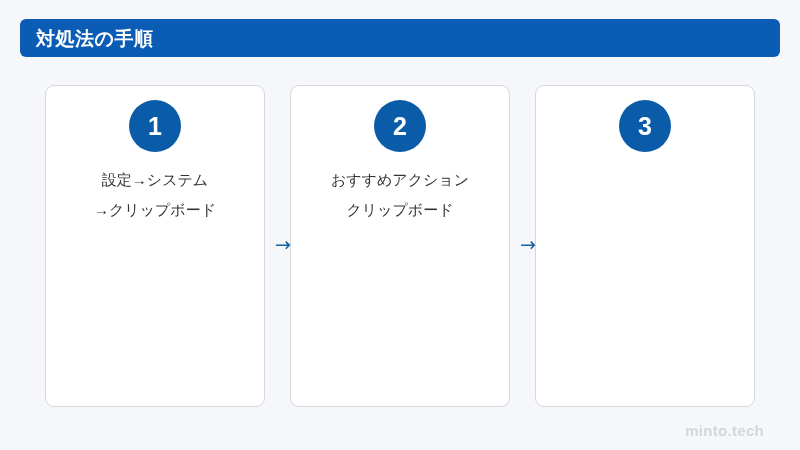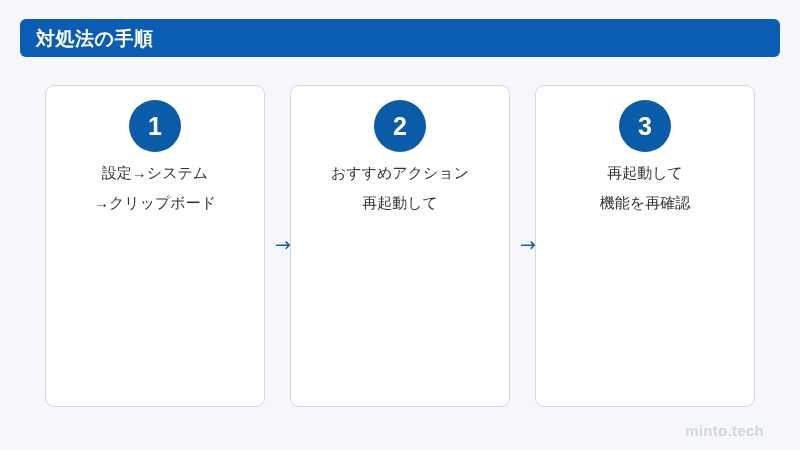--- a/index.html
+++ b/index.html
@@ -76,21 +76,21 @@
     color: #ffffff;
     font-size: 25px;
     font-weight: bold;
     display: flex;
     align-items: center;
     justify-content: center;
     line-height: 1;
     flex: none;
   }
   .step-text {
-    margin-top: 6px;
+    margin-top: 13px;
     width: 196px;
     text-align: center;
     color: #333333;
     font-size: 15px;
     line-height: 30px;
     white-space: pre-line;
   }
 
   
   .step-arrow {
@@ -132,27 +132,25 @@
 
     <div class="step-card">
       <div class="step-badge">1</div>
       <div class="step-text">設定→システム
 →クリップボード</div>
     </div>
 
     <div class="step-card">
       <div class="step-badge">2</div>
       <div class="step-text">おすすめアクション
-再起動して</div>
+クリップボード</div>
     </div>
 
     <div class="step-card">
       <div class="step-badge">3</div>
-      <div class="step-text">再起動して
-機能を再確認</div>
     </div>
 
   </div>
 
   <div class="step-arrow" id="arrow-1-2">→</div>
   <div class="step-arrow" id="arrow-2-3">→</div>
 
   <div id="watermark">minto.tech</div>
 
 </div>

